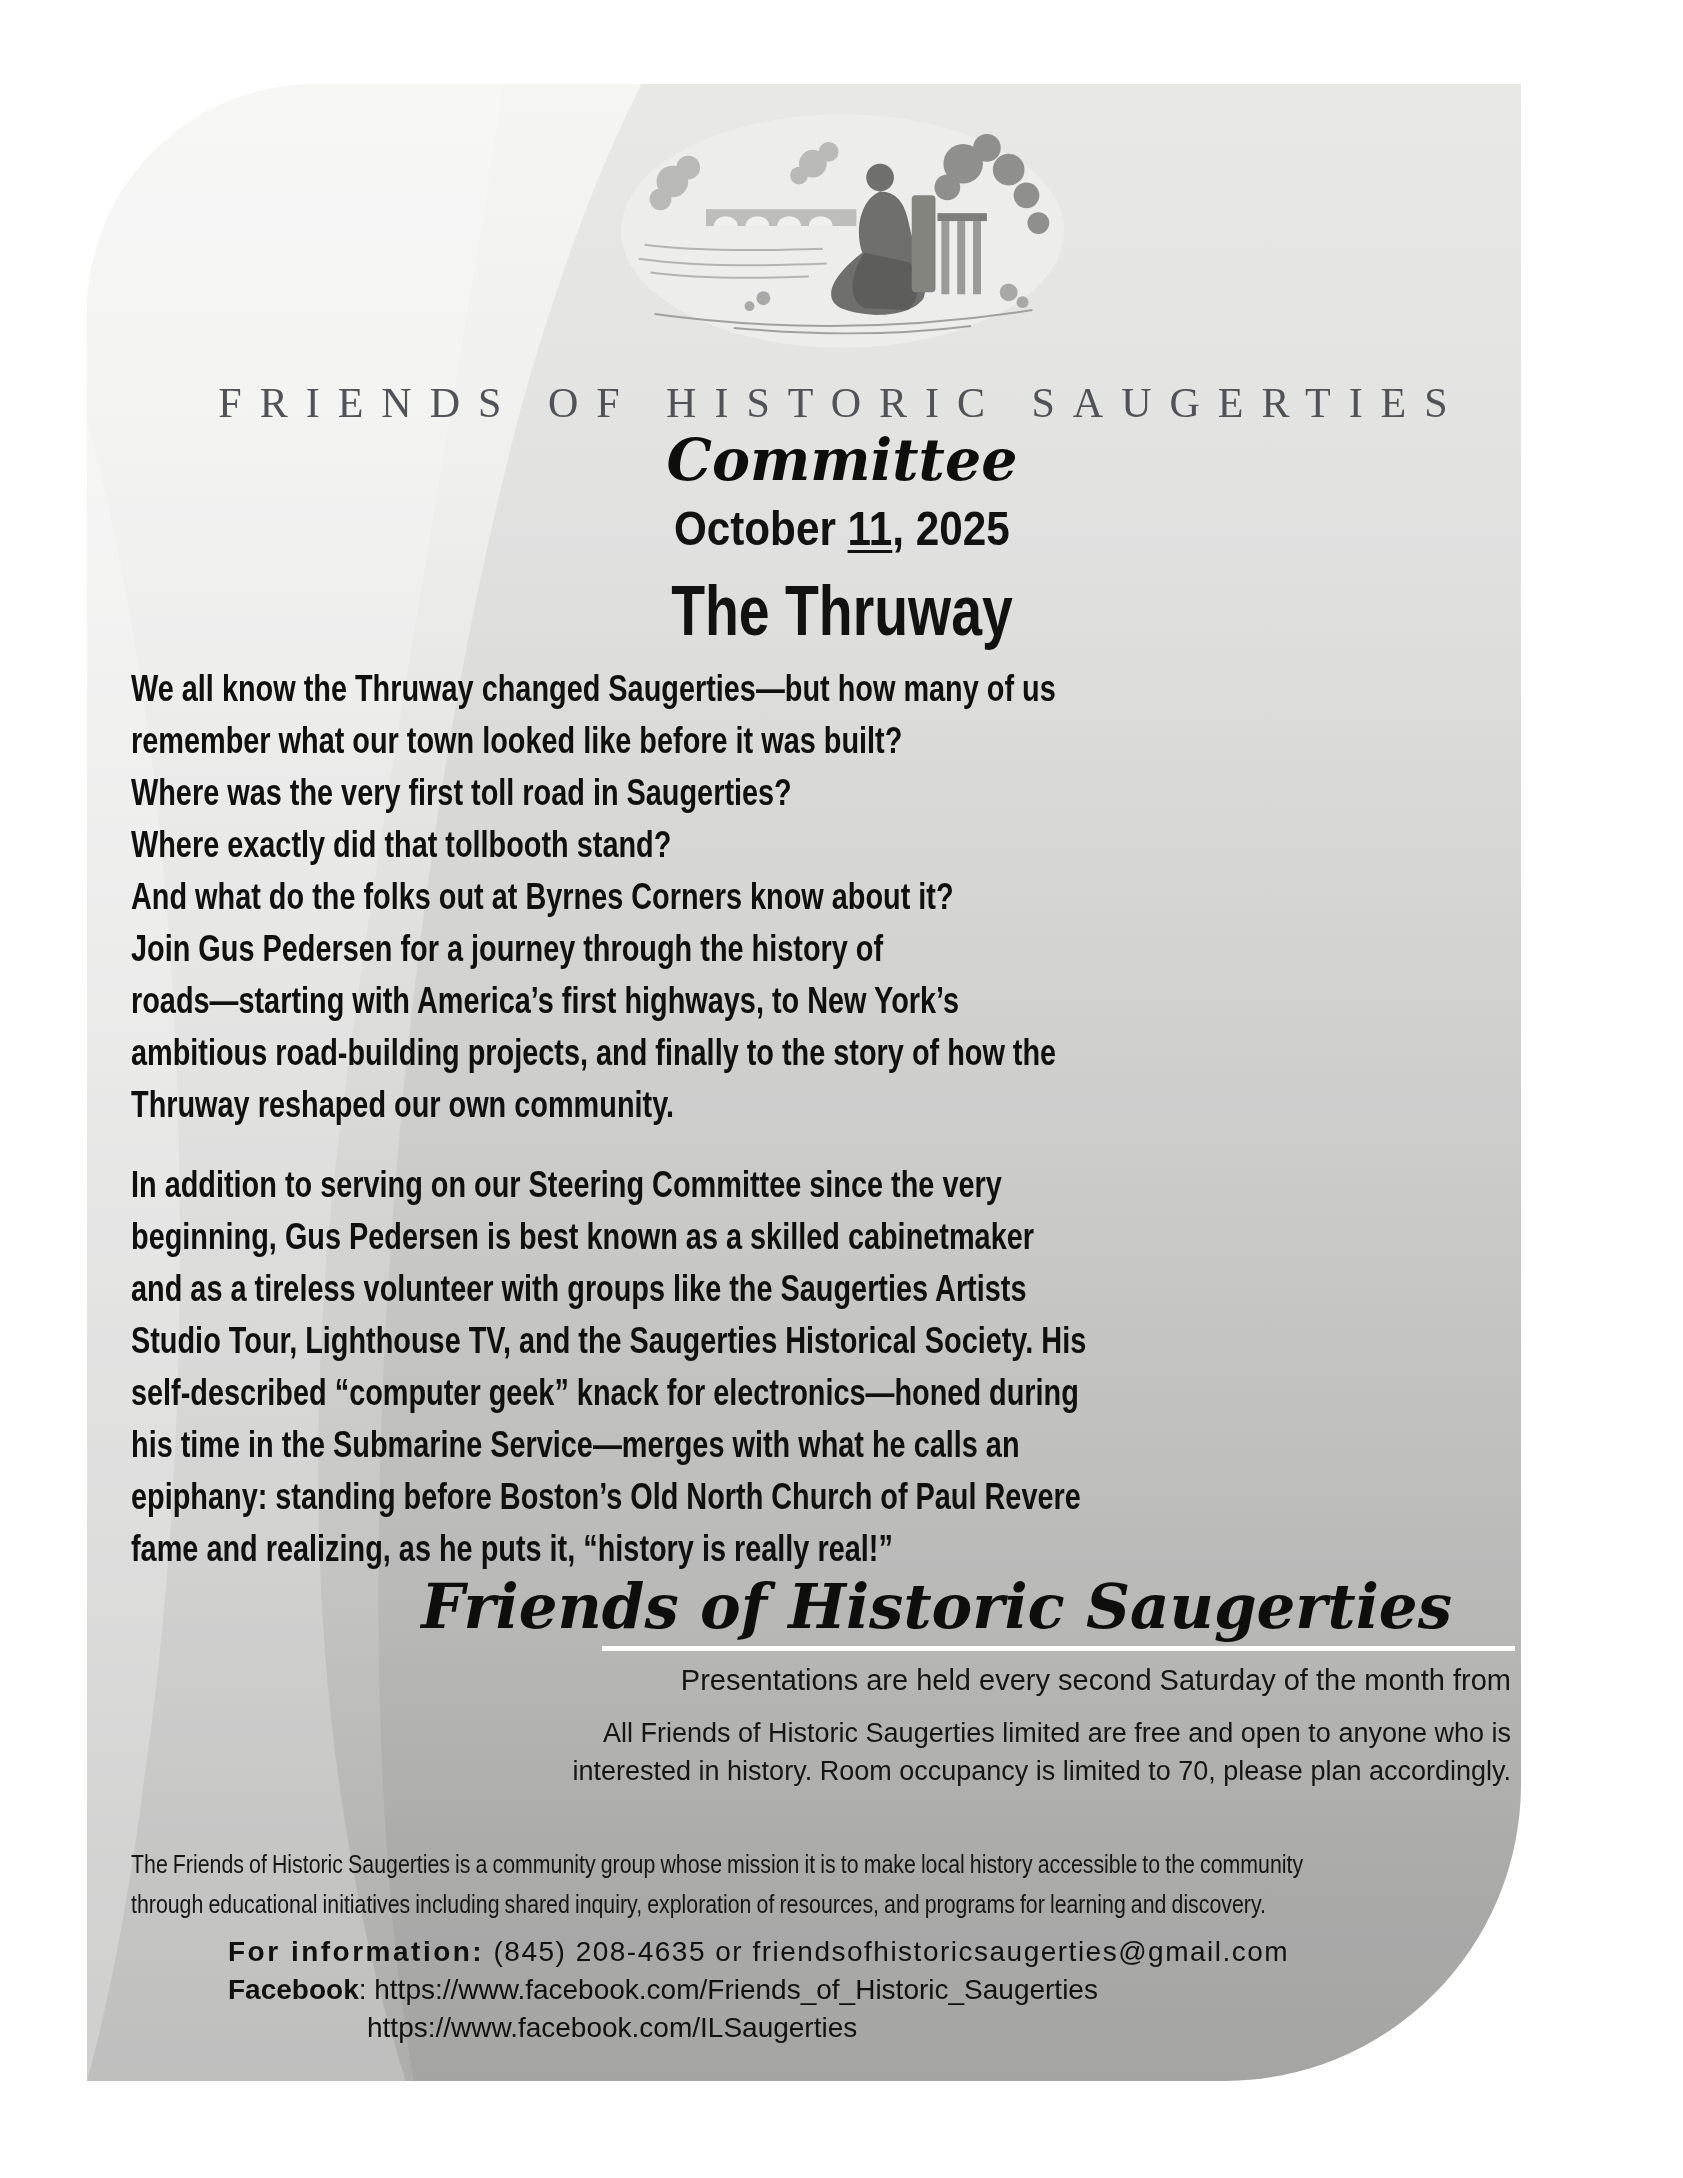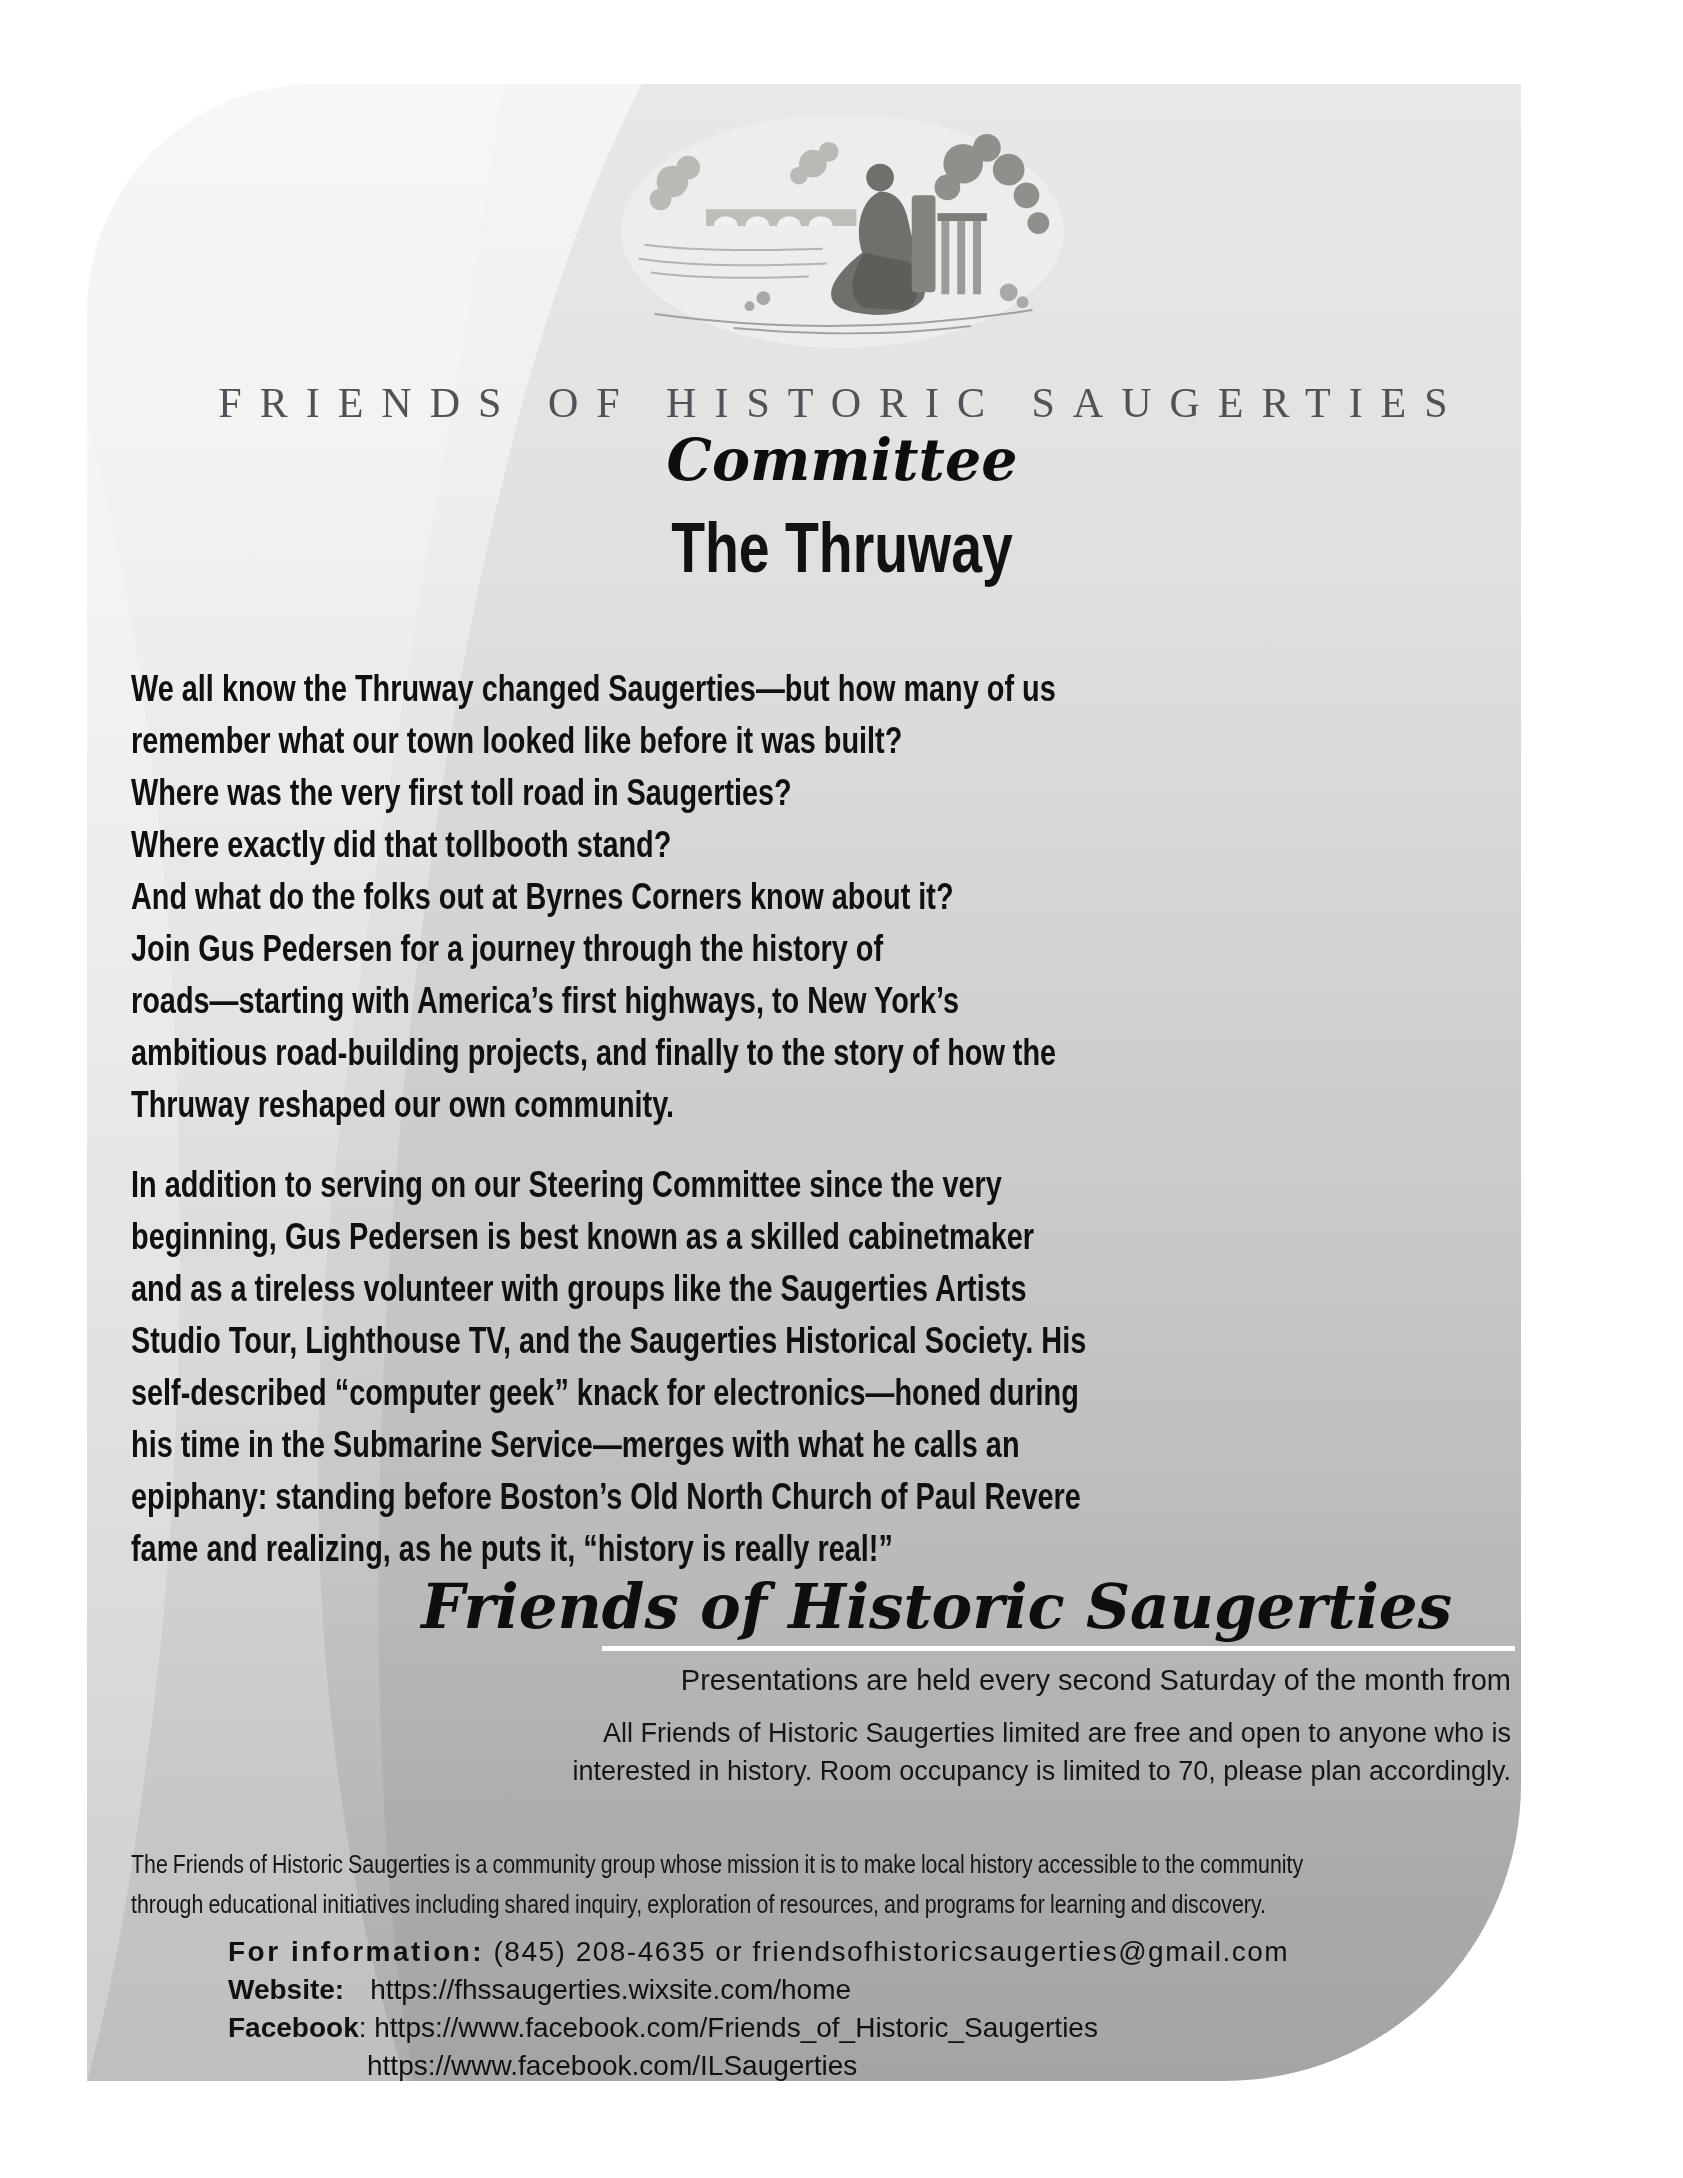--- a/index.html
+++ b/index.html
@@ -100,20 +100,23 @@
           <circle cx="150" cy="196" r="7"></circle>
             <circle cx="136" cy="204" r="5"></circle>
           <circle cx="398" cy="190" r="9"></circle>
             <circle cx="412" cy="200" r="6"></circle>
         </g>
       </svg>
 
       <div class="org-name">FRIENDS OF HISTORIC SAUGERTIES</div>
       <div class="presents script">Committee</div>
 
+      <div class="date">
+        <span class="cx sx88"><span>October </span><span class="u">11</span><span>, 2025</span></span>
+      </div>
 
       <h1 class="title"><span class="cx sx78">The Thruway</span></h1>
     </div>
 
     <div class="para p1">
       <div class="ln">We all know the Thruway changed Saugerties—but how many of us</div>
       <div class="ln">remember what our town looked like before it was built?</div>
       <div class="ln">Where was the very first toll road in Saugerties?</div>
       <div class="ln">Where exactly did that tollbooth stand?</div>
       <div class="ln">And what do the folks out at Byrnes Corners know about it?</div>
@@ -144,20 +147,19 @@
       <div class="s4">interested in history. Room occupancy is limited to 70, please plan accordingly.</div>
     </div>
 
     <div class="mission">
       <div class="ln">The Friends of Historic Saugerties is a community group whose mission it is to make local history accessible to the community</div>
       <div class="ln">through educational initiatives including shared inquiry, exploration of resources, and programs for learning and discovery.</div>
     </div>
 
     <div class="contact">
       <div class="ln c1"><span class="b">For information:</span><span> (845) 208-4635 or friendsofhistoricsaugerties@gmail.com</span></div>
-      <div class="ln"><span class="b">Website:</span><span class="val-wide">https://fhssaugerties.wixsite.com/home</span></div>
       <div class="ln"><span class="b">Facebook</span><span>: https://www.facebook.com/Friends_of_Historic_Saugerties</span></div>
       <div class="ln c4"><span>https://www.facebook.com/ILSaugerties</span></div>
     </div>
 
   </div>
 </div>
 
 
 </body></html>

